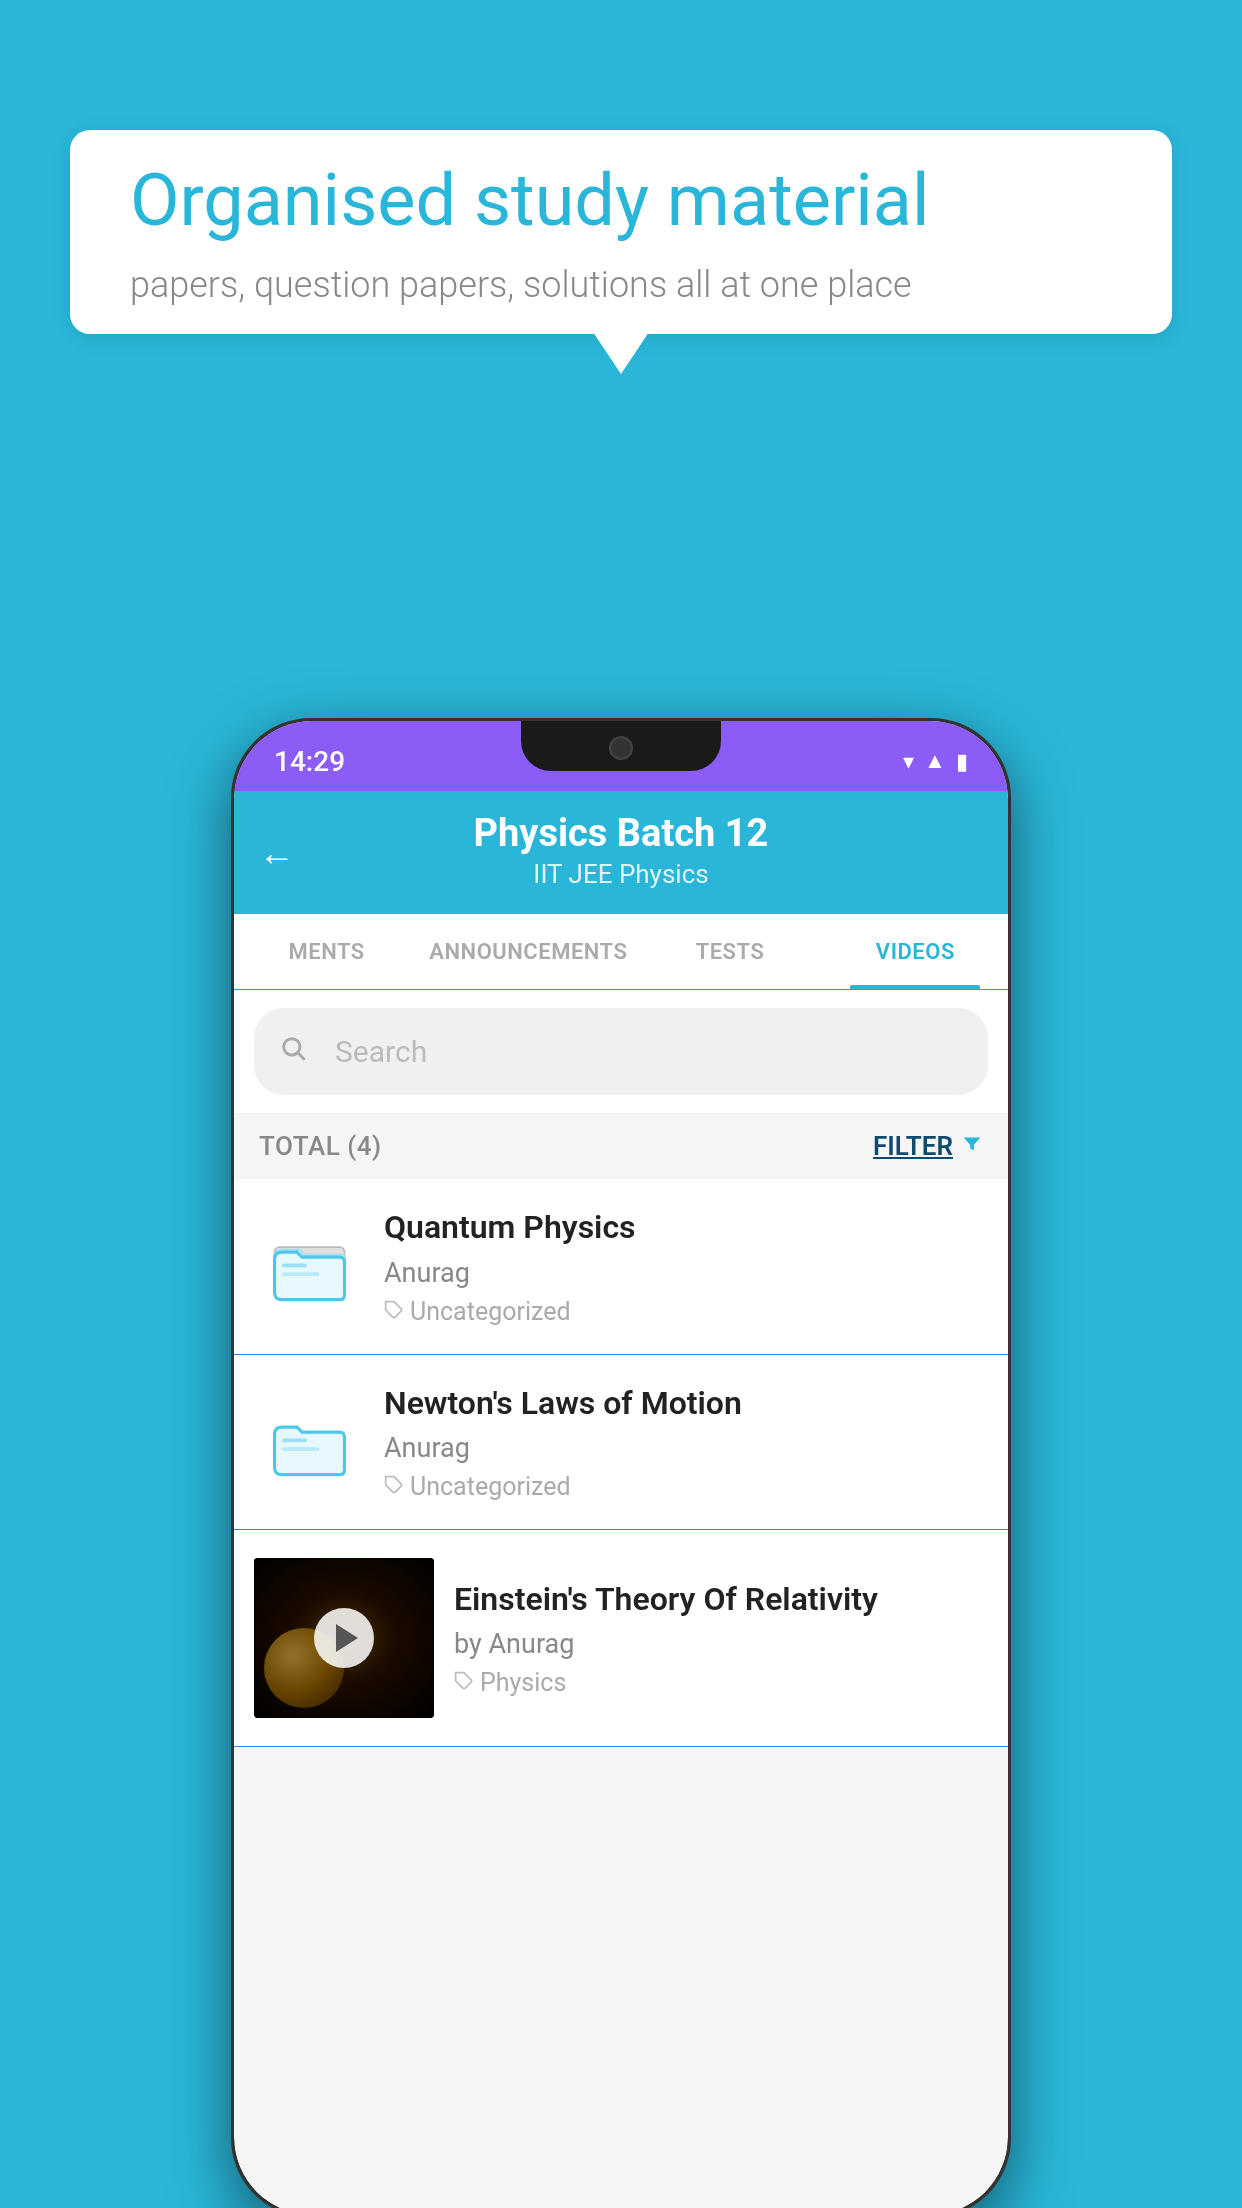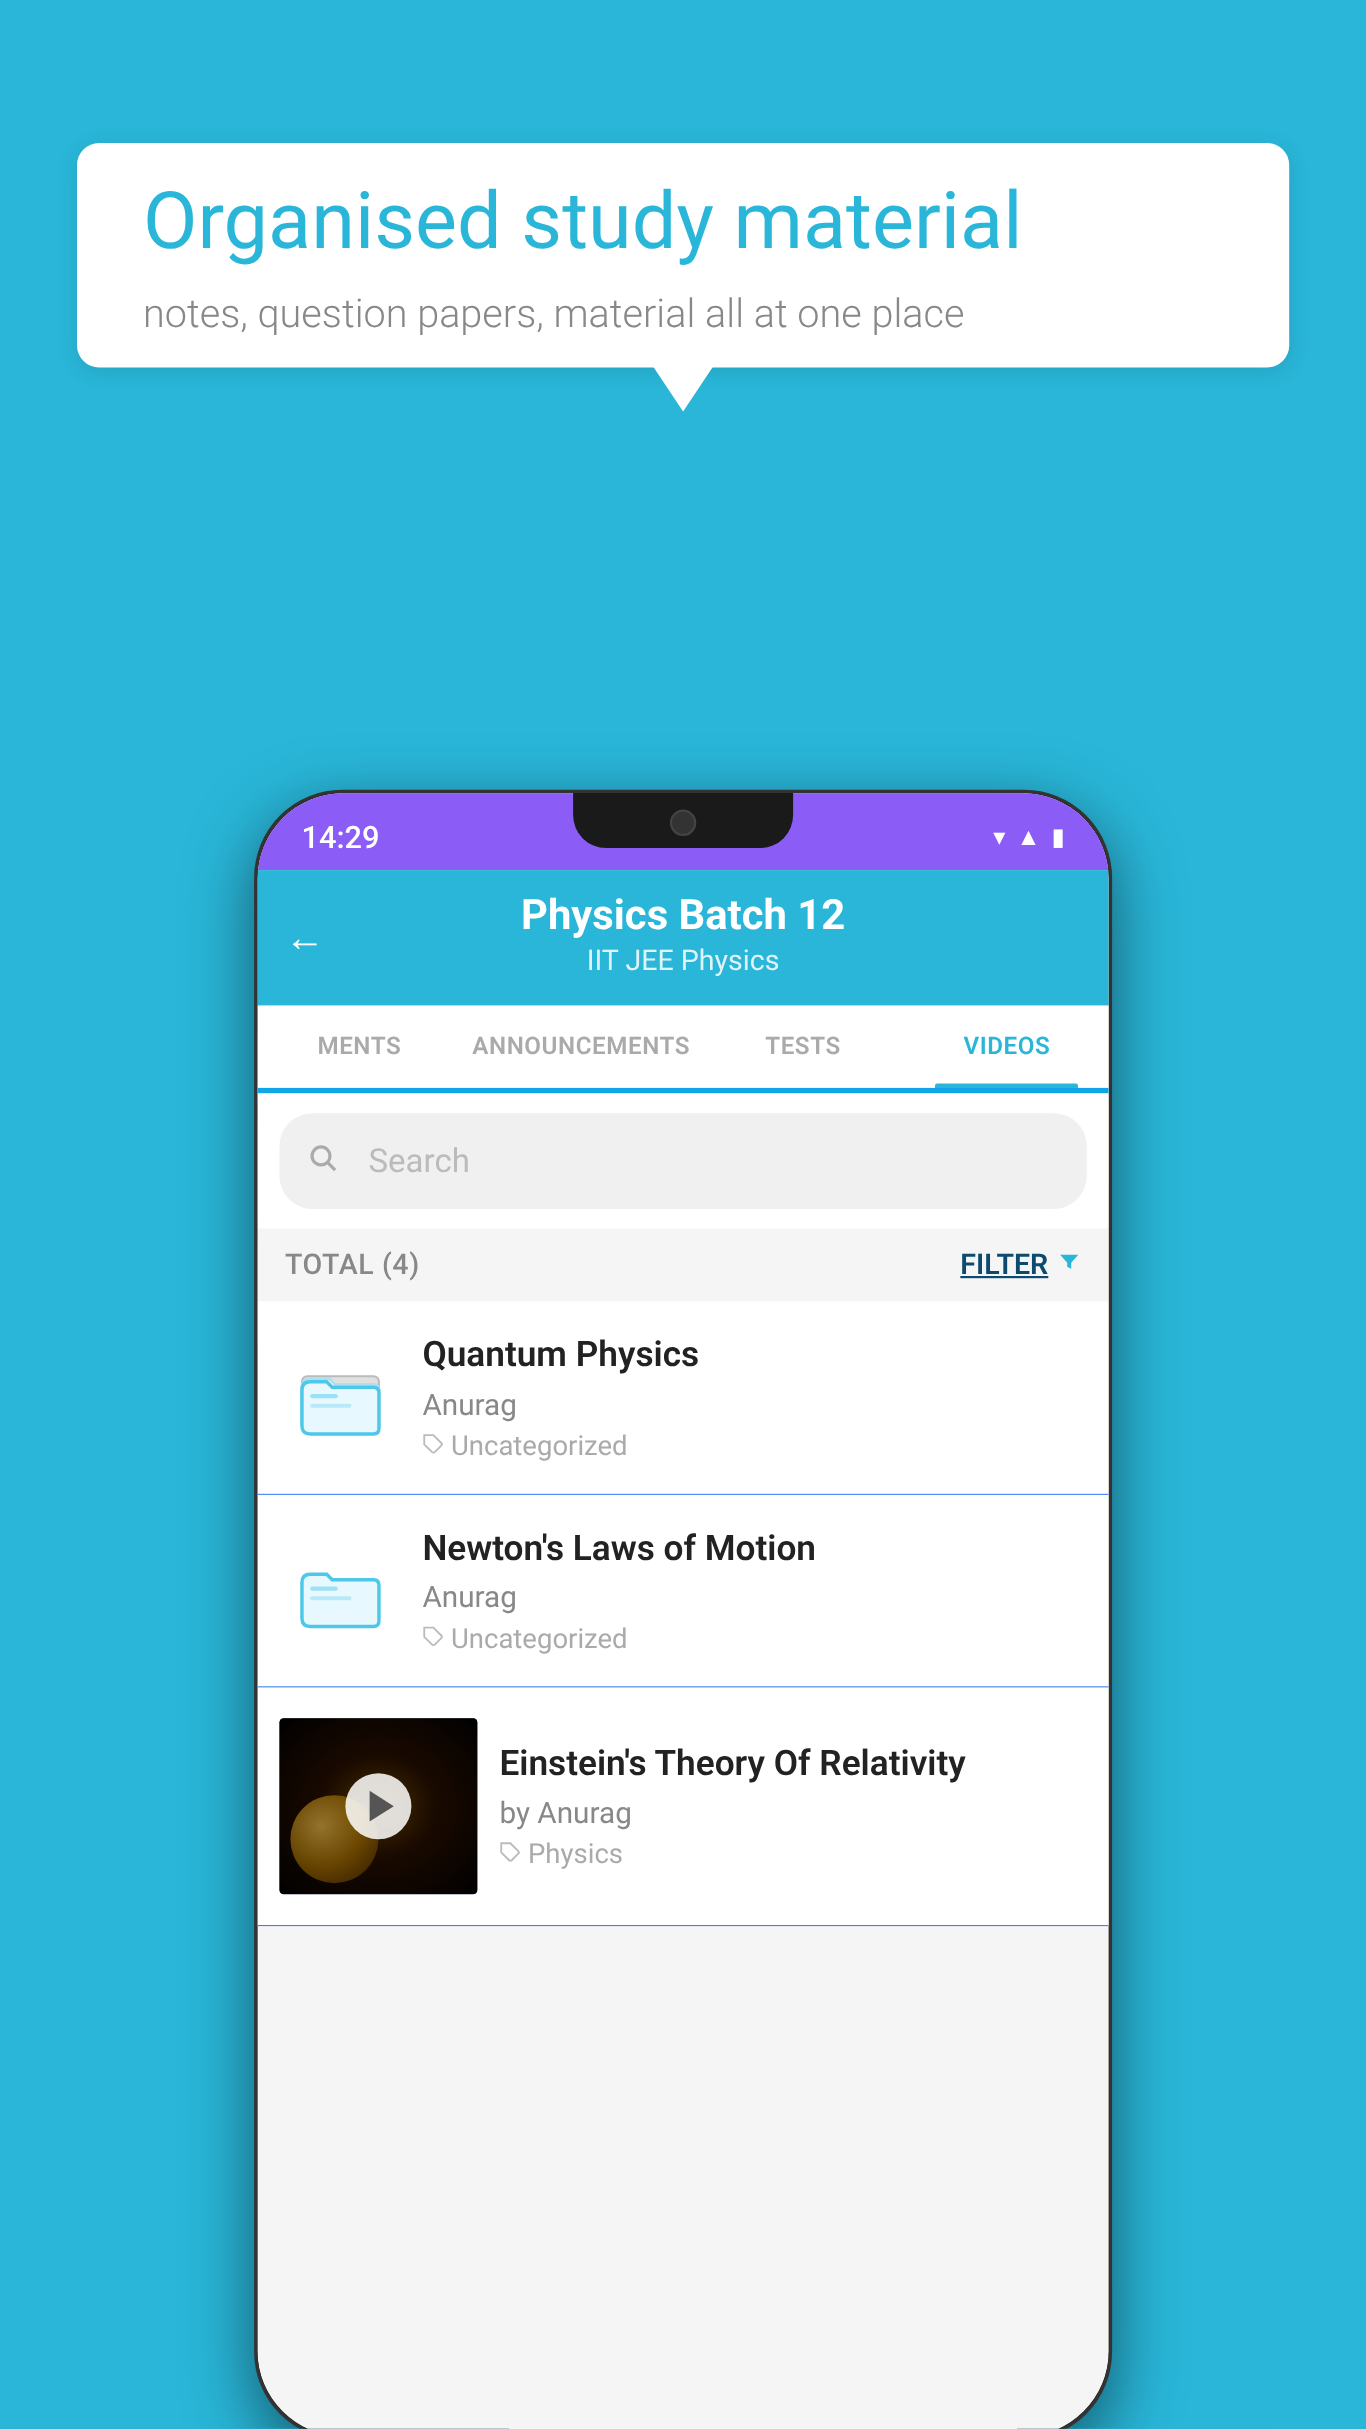--- a/index.html
+++ b/index.html
@@ -163,21 +163,21 @@
     .header-subtitle {
       color: rgba(255,255,255,0.85);
       font-size: 26px;
       margin-top: 4px;
     }
 
     
     .tabs-bar {
       background: white;
       display: flex;
-      border-bottom: 5px solid #0ea5e9;
+      border-bottom: 1px solid #0ea5e9;
       overflow-x: hidden;
     }
 
     .tab-item {
       flex: 1;
       padding: 25px 10px;
       text-align: center;
       font-size: 22px;
       font-weight: 600;
       color: #aaa;
@@ -395,21 +395,21 @@
       background: radial-gradient(circle at 35% 35%, #c8a040, #8b5e00, #3a2000);
       opacity: 0.7;
     }
   </style>
 </head>
 <body>
 
 <div class="speech-bubble-container">
   <div class="speech-bubble">
     <div class="speech-bubble-title">Organised study material</div>
-    <div class="speech-bubble-subtitle">notes, question papers, material all at one place</div>
+    <div class="speech-bubble-subtitle">papers, question papers, solutions all at one place</div>
   </div>
 </div>
 
 <div class="phone-outer">
 
   <div class="phone-btn-right"></div>
   <div class="phone-btn-left-1"></div>
   <div class="phone-btn-left-2"></div>
   <div class="phone-btn-left-3"></div>
 

